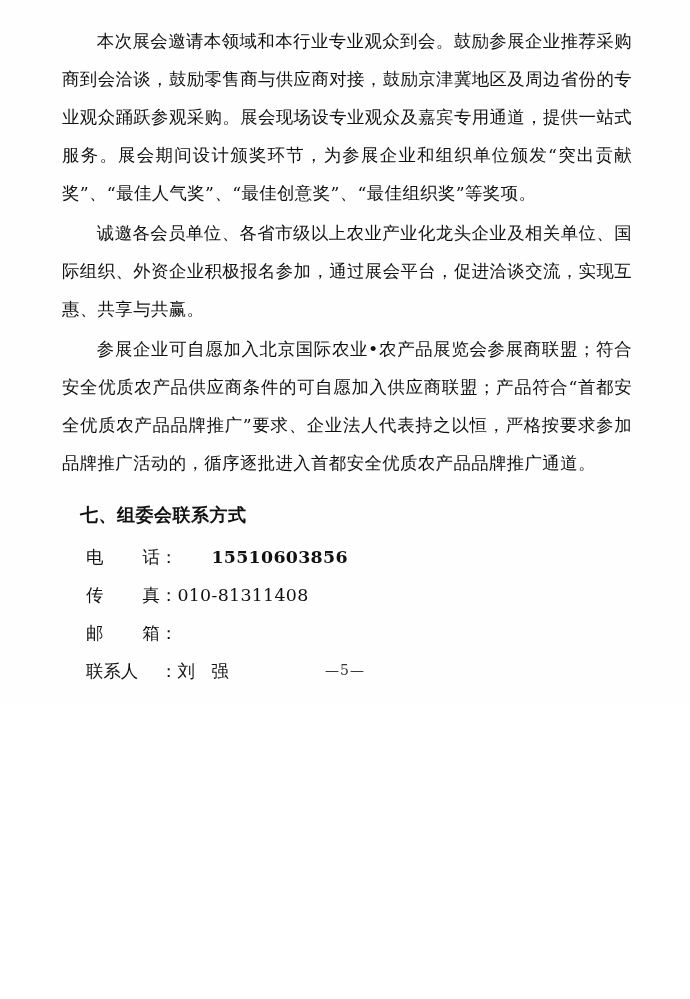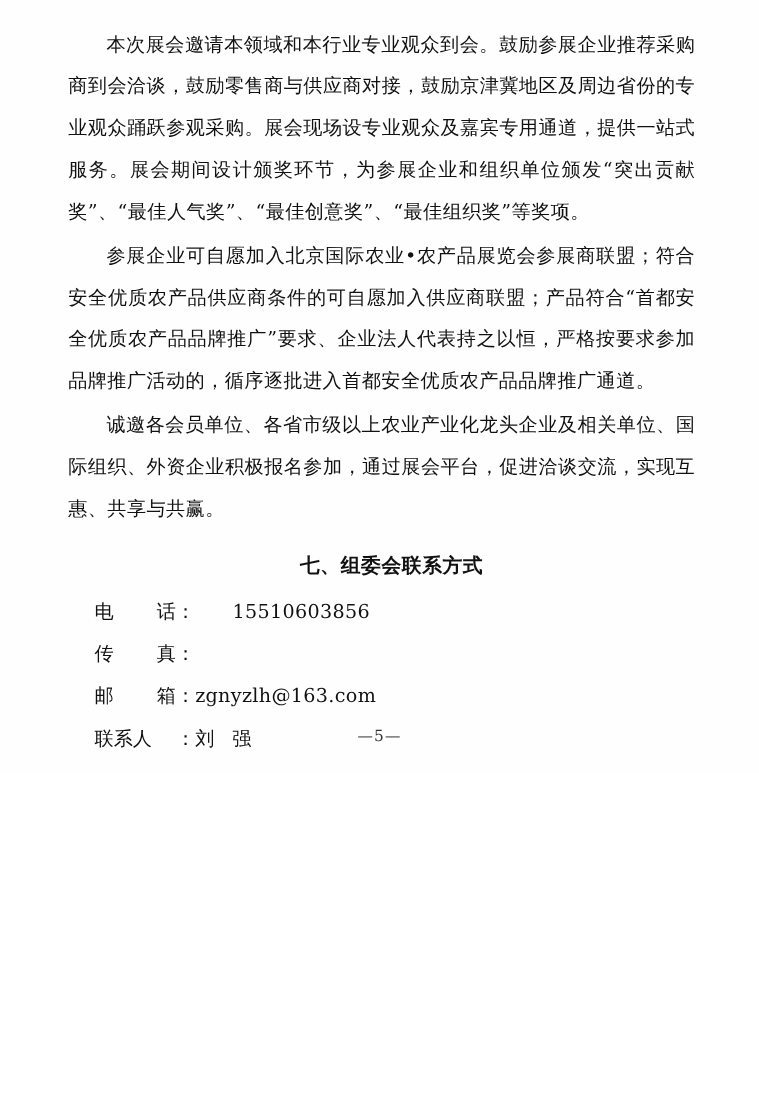--- a/index.html
+++ b/index.html
@@ -32,21 +32,20 @@
     letter-spacing: 0.4px;
   }
   h2.section {
     margin: 14px 0 4px 0;
     font-size: 18px;
     line-height: 38px;
     font-weight: bold;
     text-indent: 1em;
     font-family: "DejaVu Sans", "Liberation Sans", sans-serif;
     letter-spacing: 0.5px;
-    text-align: center;
   }
   .contact-list {
     margin: 0;
     padding: 0;
     list-style: none;
   }
   .contact-row {
     display: flex;
     align-items: baseline;
     font-size: 17.4px;
@@ -63,20 +62,21 @@
   .contact-row .lbl.nospread {
     display: block;
     font-family: Liberation Serif, serif;
   }
   .contact-row .val {
     font-family: "DejaVu Serif", "Liberation Serif", serif;
     letter-spacing: 0.3px;
   }
   .contact-row .val2 {
     margin-left: 34px;
+    font-weight: bold;
   }
   .contact-row.person .val {
     letter-spacing: 6px;
     font-family: Liberation Serif, serif;
   }
   .signature {
     position: absolute;
     right: 58px;
     top: 806px;
     width: 340px;
@@ -165,48 +165,48 @@
     letter-spacing: 1px;
   }
 </style>
 </head>
 <body>
 
 <div class="page">
 
   <div class="content">
     <p class="para">本次展会邀请本领域和本行业专业观众到会。鼓励参展企业推荐采购商到会洽谈，鼓励零售商与供应商对接，鼓励京津冀地区及周边省份的专业观众踊跃参观采购。展会现场设专业观众及嘉宾专用通道，提供一站式服务。展会期间设计颁奖环节，为参展企业和组织单位颁发“突出贡献奖”、“最佳人气奖”、“最佳创意奖”、“最佳组织奖”等奖项。</p>
+    <p class="para">诚邀各会员单位、各省市级以上农业产业化龙头企业及相关单位、国际组织、外资企业积极报名参加，通过展会平台，促进洽谈交流，实现互惠、共享与共赢。</p>
     <p class="para">参展企业可自愿加入北京国际农业•农产品展览会参展商联盟；符合安全优质农产品供应商条件的可自愿加入供应商联盟；产品符合“首都安全优质农产品品牌推广”要求、企业法人代表持之以恒，严格按要求参加品牌推广活动的，循序逐批进入首都安全优质农产品品牌推广通道。</p>
-    <p class="para">诚邀各会员单位、各省市级以上农业产业化龙头企业及相关单位、国际组织、外资企业积极报名参加，通过展会平台，促进洽谈交流，实现互惠、共享与共赢。</p>
 
     <h2 class="section">七、组委会联系方式</h2>
 
     <ul class="contact-list">
       <li class="contact-row">
         <span class="lbl">
           <span>电</span>
           <span>话</span>
         </span>
         <span>：</span>
         <span class="val val2">15510603856</span>
       </li>
       <li class="contact-row">
         <span class="lbl">
           <span>传</span>
           <span>真</span>
         </span>
         <span>：</span>
+        <span class="val">010-81311408</span>
       </li>
       <li class="contact-row">
         <span class="lbl">
           <span>邮</span>
           <span>箱</span>
         </span>
         <span>：</span>
-        <span class="val">zgnyzlh@163.com</span>
       </li>
       <li class="contact-row person">
         <span class="lbl nospread">联系人</span>
         <span>：</span>
         <span class="val">刘 强</span>
       </li>
     </ul>
   </div>
 
   <div class="signature">

